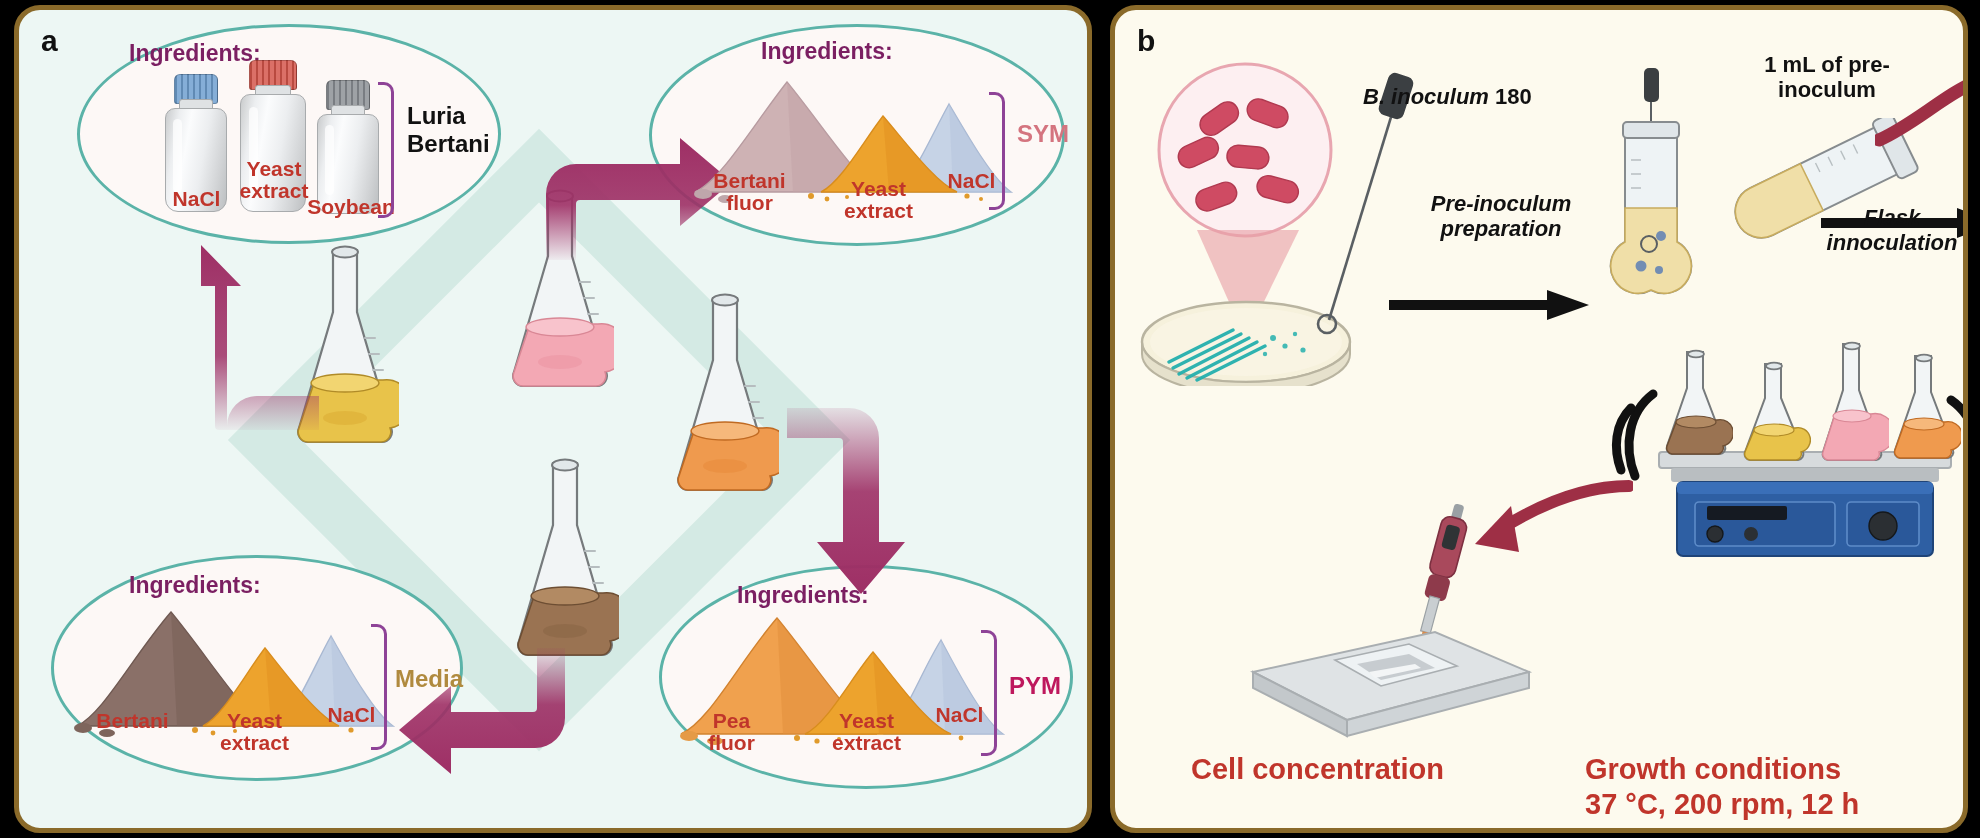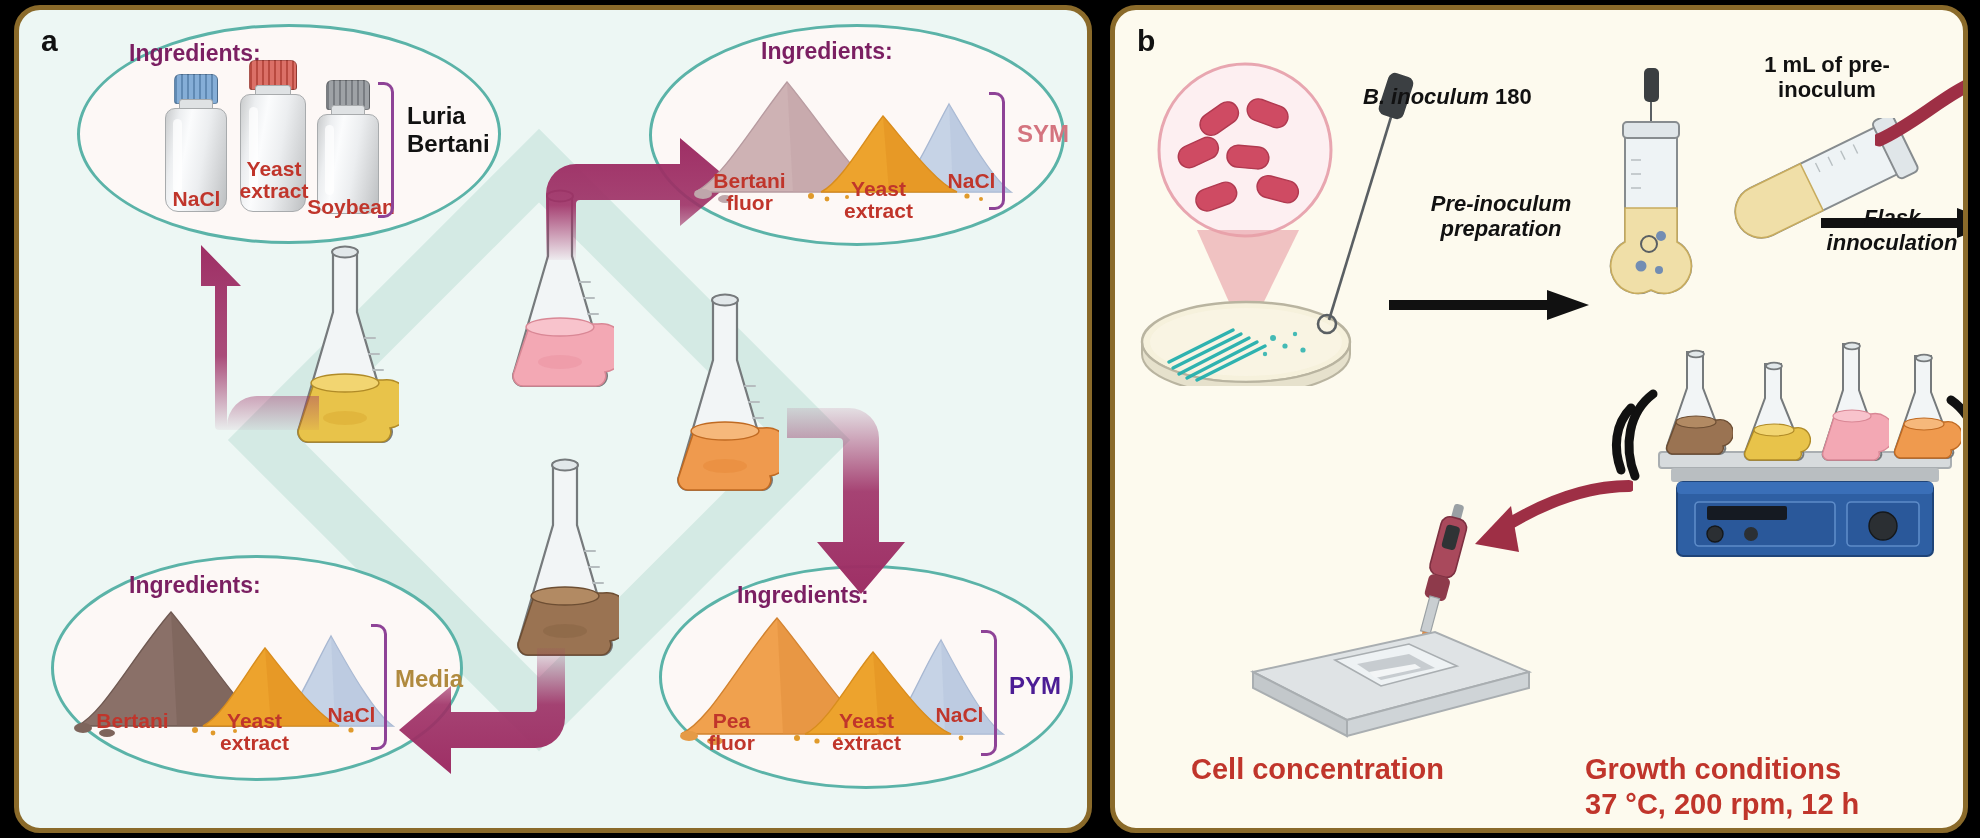--- a/index.html
+++ b/index.html
@@ -296,21 +296,21 @@
       </svg>
     </div>
 
     <span class="ing-name" style="left:660px;top:700px;width:105px;z-index:19;">Pea
 fluor</span>
     <span class="ing-name" style="left:790px;top:700px;width:115px;z-index:19;">Yeast
 extract</span>
     <span class="ing-name" style="left:898px;top:694px;width:85px;z-index:19;">NaCl</span>
 
     <div class="bracket" style="left:962px;top:620px;width:16px;height:126px;z-index:19;"></div>
-    <span class="media-tag" style="left:990px;top:662px;color:#4c1d95;z-index:19;">PYM</span>
+    <span class="media-tag" style="left:990px;top:662px;color:#be185d;z-index:19;">PYM</span>
   </div>
 
   <div class="panel" id="panel-b">
 
     <span class="panel-letter" style="left:22px;top:14px;">b</span>
 
     <div class="obj" style="left:40px;top:50px;width:180px;height:180px;">
       <svg viewBox="0 0 180 180">
         <circle cx="90" cy="90" r="86" fill="#fdeff1" stroke="#e8a6b0" stroke-width="3"></circle>
         <g fill="#cf4b63" stroke="#b03a50" stroke-width="1.4">

